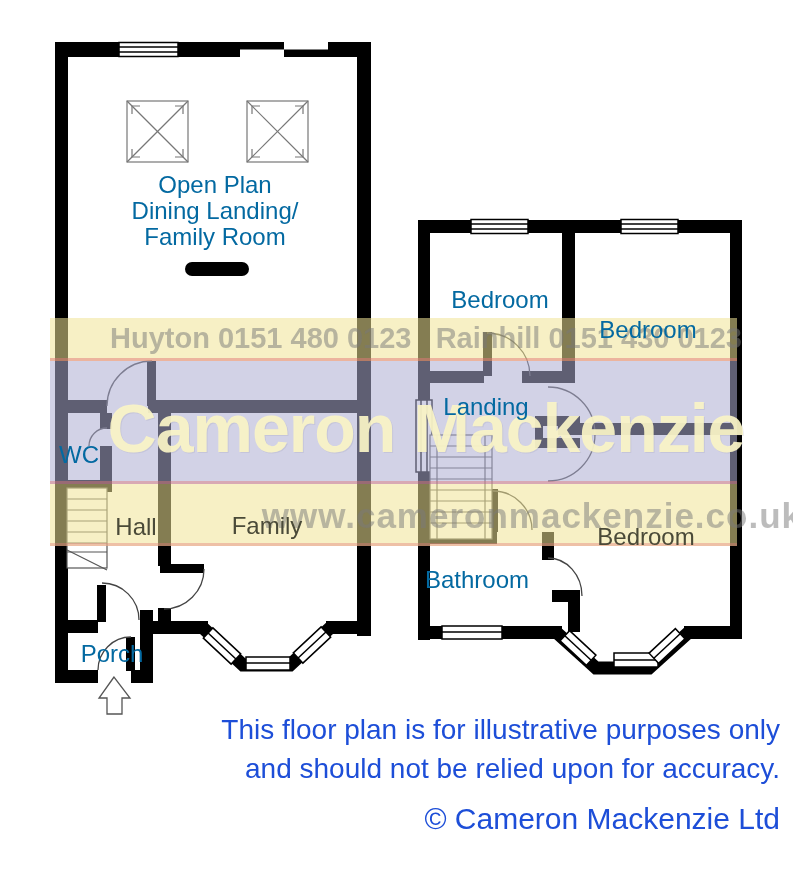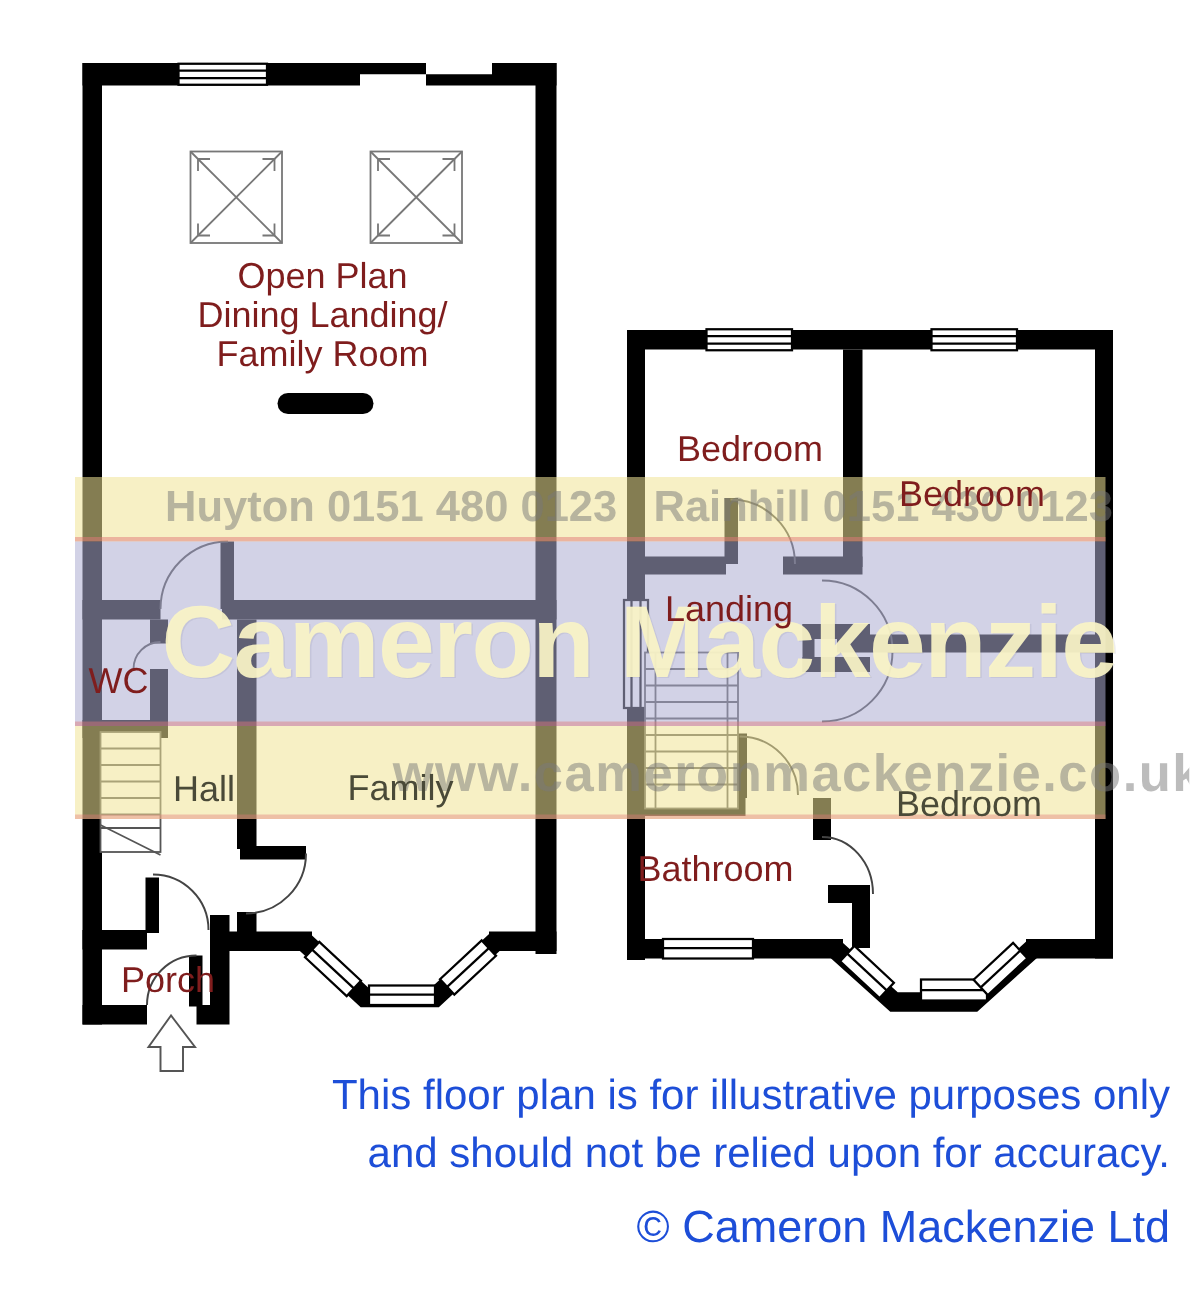--- a/index.html
+++ b/index.html
@@ -7,21 +7,21 @@
         font-family:"Liberation Sans","DejaVu Sans",sans-serif;}
   #plan-svg{position:absolute;left:0;top:0;z-index:1;}
   .band{position:absolute;left:50px;width:687px;z-index:2;}
   #band-offices{top:318px;height:40px;background:rgba(240,228,150,0.55);border-bottom:3px solid rgba(225,120,120,0.5);}
   #band-brand{top:361px;height:120px;background:rgba(173,173,209,0.55);border-bottom:3px solid rgba(225,120,120,0.45);}
   #band-website{top:484px;height:59px;background:rgba(240,228,150,0.55);border-bottom:3px solid rgba(225,120,120,0.4);}
   .wm-text{position:absolute;left:50px;width:752px;text-align:center;z-index:3;font-weight:bold;pointer-events:none;}
   #wm-offices{top:322px;font-size:29px;color:rgba(120,120,120,0.5);white-space:pre;}
   #wm-brand{top:389px;font-size:68px;color:rgba(250,244,198,0.93);letter-spacing:-1px;text-shadow:1px 1px 0 rgba(90,90,120,0.10);}
   #wm-website{top:496px;font-size:35px;color:rgba(122,122,122,0.5);letter-spacing:1px;text-align:right;}
-  .room-label{position:absolute;z-index:4;font-size:24px;color:#7f1d1d;white-space:nowrap;
+  .room-label{position:absolute;z-index:4;font-size:24px;color:#0369a1;white-space:nowrap;
               transform:translateX(-50%);text-align:center;line-height:26px;}
   .room-label.muted{color:#4a4a38;}
   .footer-line{position:absolute;left:0;width:780px;text-align:right;color:#1d4ed8;z-index:5;}
   #disclaimer1{top:714px;font-size:28px;}
   #disclaimer2{top:753px;font-size:28px;}
   #copyright{top:802px;font-size:30px;}
 </style>
 </head>
 <body>
 

